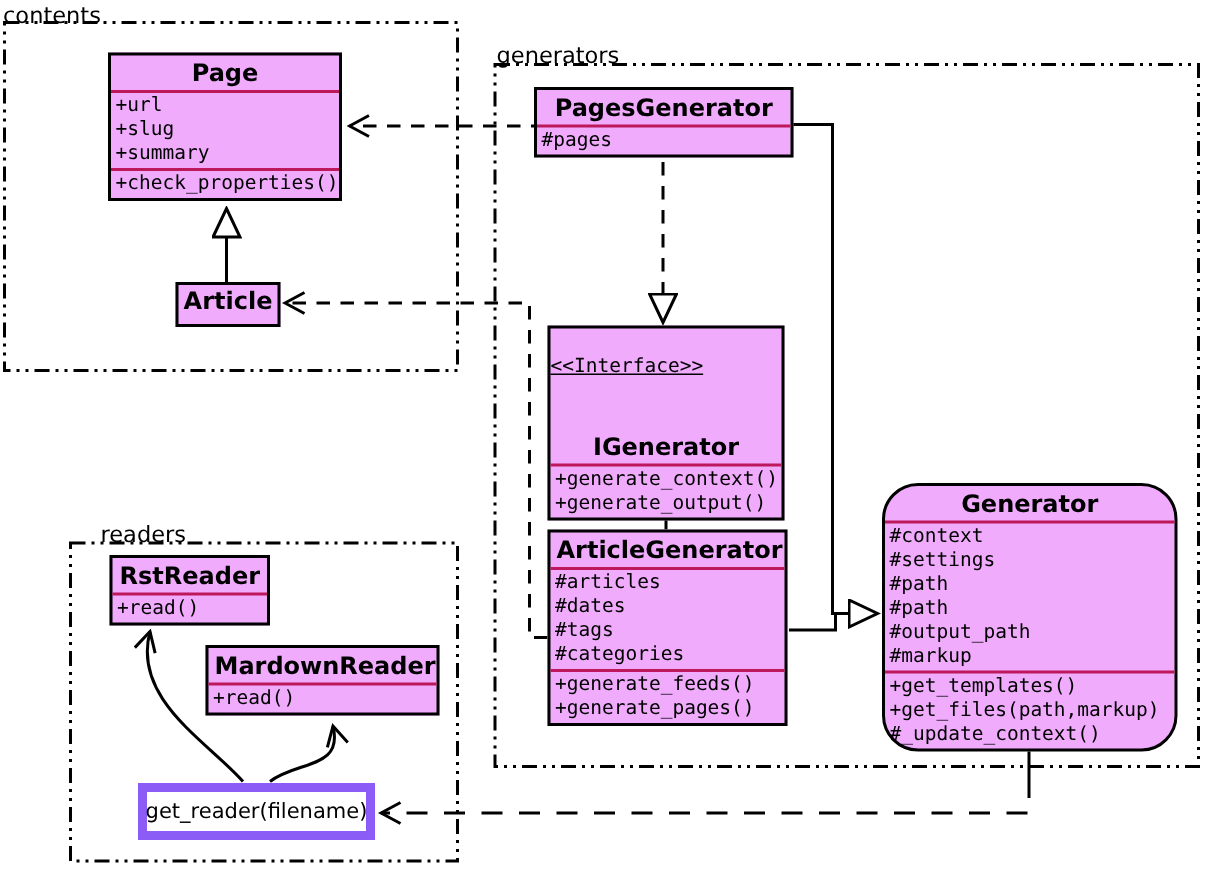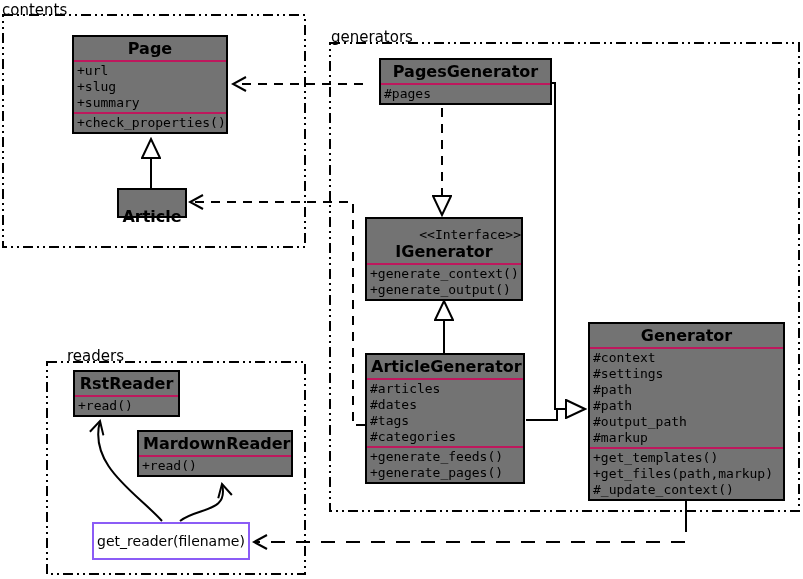--- a/index.html
+++ b/index.html
@@ -9,41 +9,41 @@
     font-family:"DejaVu Sans", sans-serif; color:#000;
   }
   .wires { position:absolute; left:0; top:0; width:803px; height:579px; }
 
   .pkg-label {
     position:absolute; font:15px "DejaVu Sans", sans-serif; color:#000;
     white-space:nowrap;
   }
 
   .uml-class {
-    position:absolute; background:#737373; border:2px solid #000;
+    position:absolute; background:#f0abfc; border:2px solid #000;
     box-sizing:border-box;
   }
   .uml-title {
     font:bold 16px "DejaVu Sans", sans-serif; text-align:center;
     padding:2px 4px; white-space:nowrap;
   }
   .uml-stereotype {
-    font:13px "DejaVu Sans Mono", monospace; text-align:right;
-    line-height:15px; padding-top:8px; white-space:nowrap;
+    font:13px "DejaVu Sans Mono", monospace; text-align:left;
+    line-height:15px; padding-top:18px; white-space:nowrap;text-decoration:underline;
   }
-  .uml-title.tight { padding:0 4px 2px 4px; }
+  .uml-title.tight { padding:0 4px 2px 4px;margin-top:36px; }
   .uml-sec {
     border-top:2px solid #be185d;
     font:13px "DejaVu Sans Mono", monospace;
     padding:1px 3px;
   }
   .uml-sec .ln { line-height:16px; white-space:pre; }
 
   .plain-box {
-    position:absolute; background:#fff; border:2px solid #8b5cf6;
+    position:absolute; background:#fff; border:6px solid #8b5cf6;
     box-sizing:border-box; display:flex; align-items:center; justify-content:center;
     font:14px "DejaVu Sans", sans-serif; white-space:nowrap;
   }
 </style>
 </head>
 <body>
 
 <div class="canvas">
 
   <svg class="wires" viewBox="0 0 803 579">
@@ -92,24 +92,24 @@
       <div class="ln">+url</div>
       <div class="ln">+slug</div>
       <div class="ln">+summary</div>
     </div>
     <div class="uml-sec">
       <div class="ln">+check_properties()</div>
     </div>
   </div>
 
   <div class="uml-class" style="left:117px; top:188px; width:70px; height:30px;">
-    <div class="uml-title" style="padding:1px 0;margin-top:16px;">Article</div>
+    <div class="uml-title" style="padding:1px 0;">Article</div>
   </div>
 
-  <div class="uml-class" style="left:379px; top:58px; width:173px;">
+  <div class="uml-class" style="left:356px; top:58px; width:173px;">
     <div class="uml-title">PagesGenerator</div>
     <div class="uml-sec">
       <div class="ln">#pages</div>
     </div>
   </div>
 
   <div class="uml-class" style="left:365px; top:217px; width:158px;">
     <div class="uml-stereotype">&lt;&lt;Interface&gt;&gt;</div>
     <div class="uml-title tight">IGenerator</div>
     <div class="uml-sec">
@@ -125,21 +125,21 @@
       <div class="ln">#dates</div>
       <div class="ln">#tags</div>
       <div class="ln">#categories</div>
     </div>
     <div class="uml-sec">
       <div class="ln">+generate_feeds()</div>
       <div class="ln">+generate_pages()</div>
     </div>
   </div>
 
-  <div class="uml-class" style="left:588px; top:322px; width:197px;">
+  <div class="uml-class" style="left:588px; top:322px; width:197px;border-radius:24px;">
     <div class="uml-title">Generator</div>
     <div class="uml-sec">
       <div class="ln">#context</div>
       <div class="ln">#settings</div>
       <div class="ln">#path</div>
       <div class="ln">#path</div>
       <div class="ln">#output_path</div>
       <div class="ln">#markup</div>
     </div>
     <div class="uml-sec">

